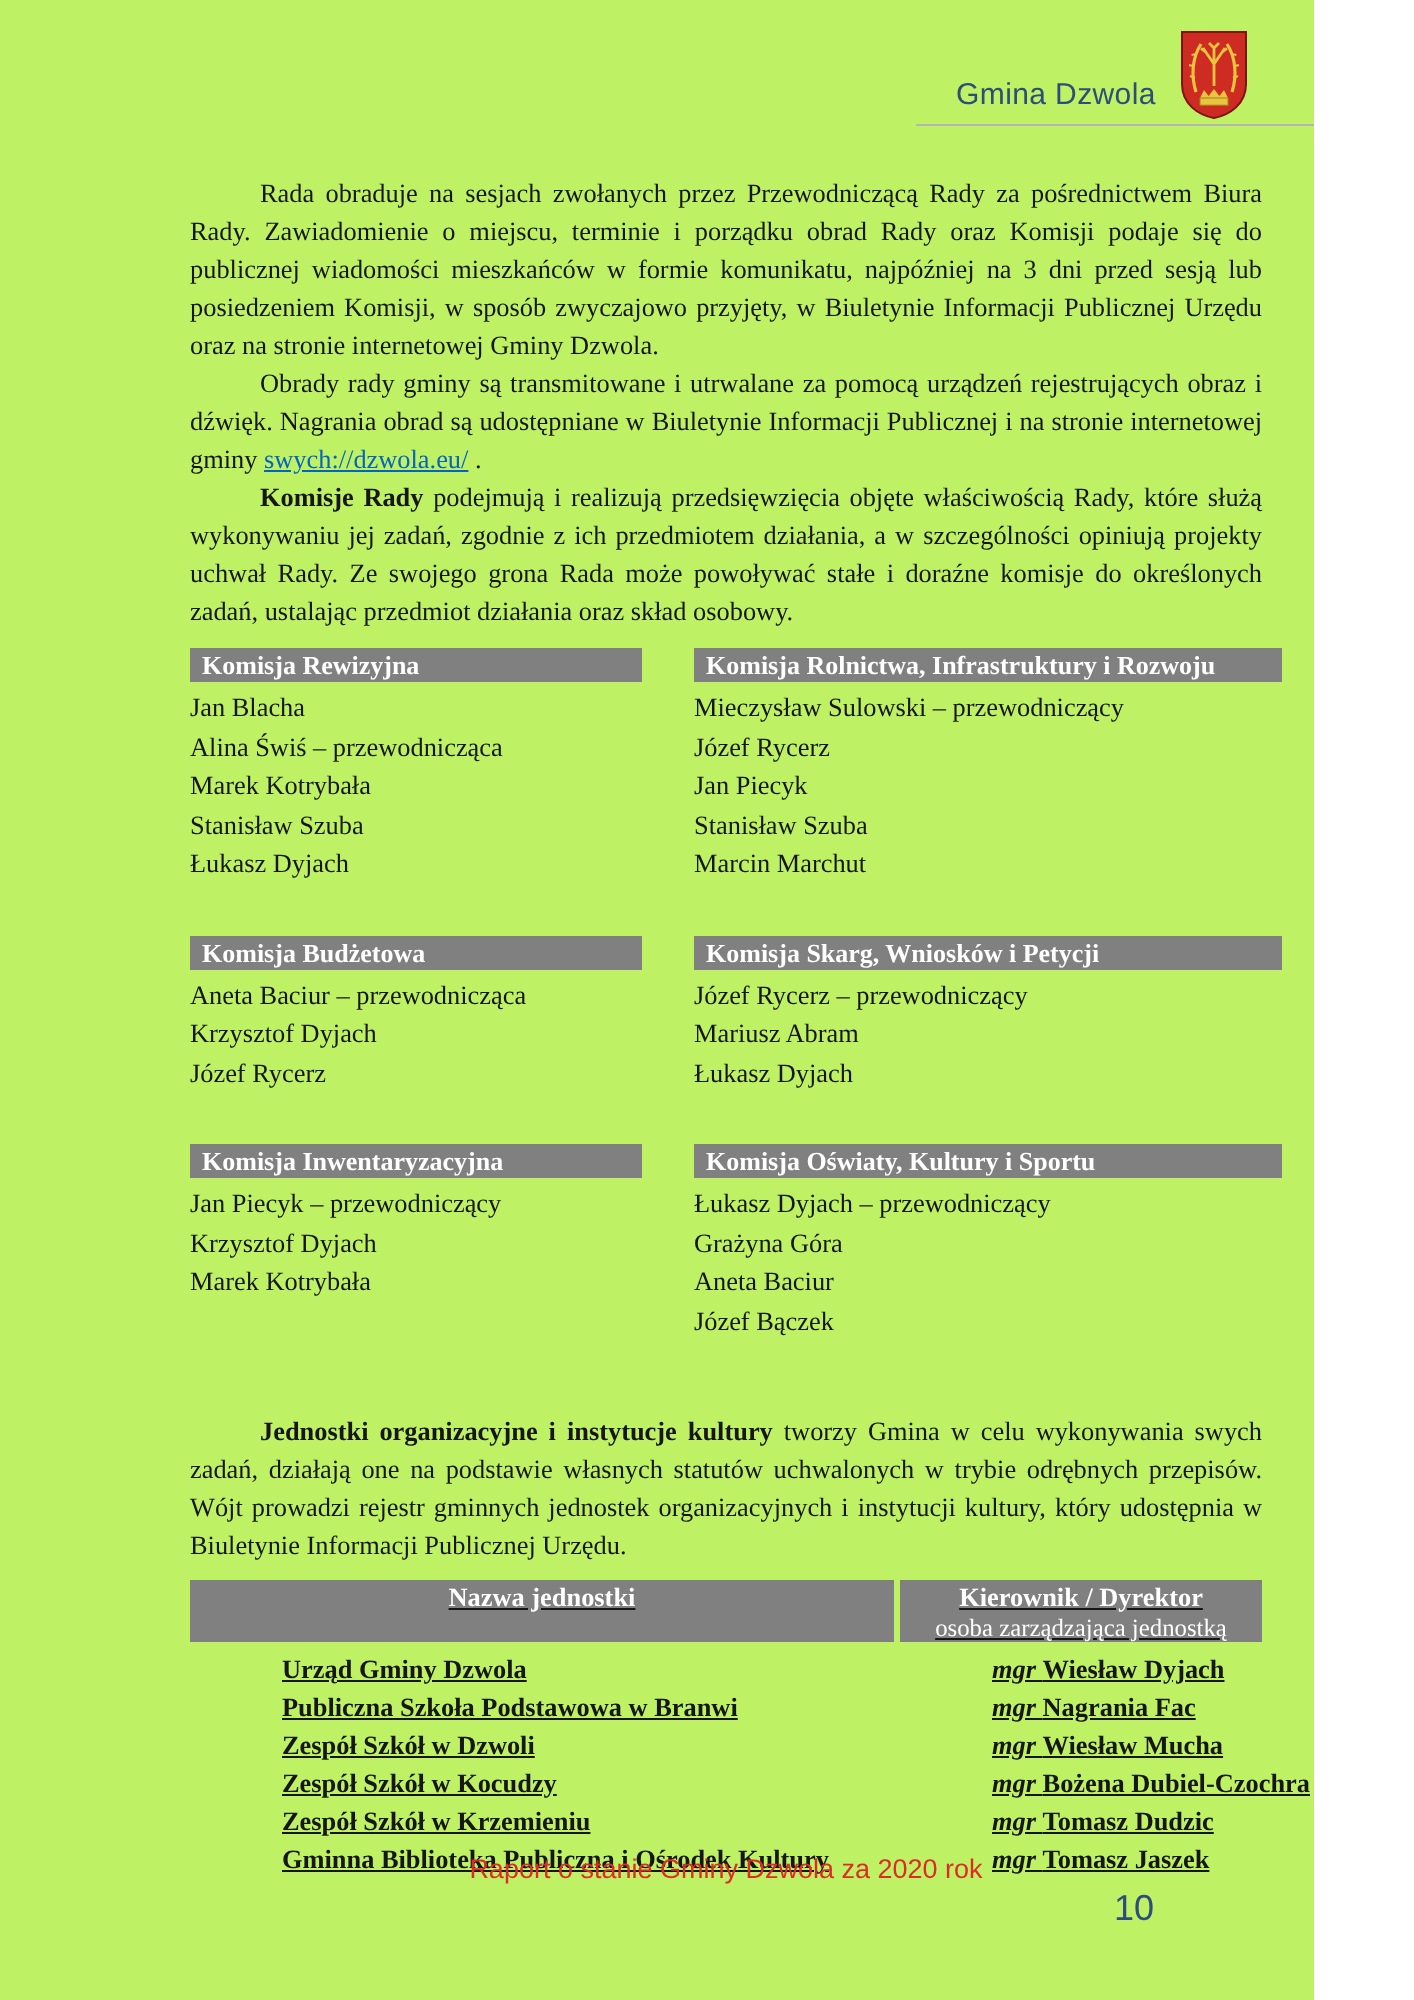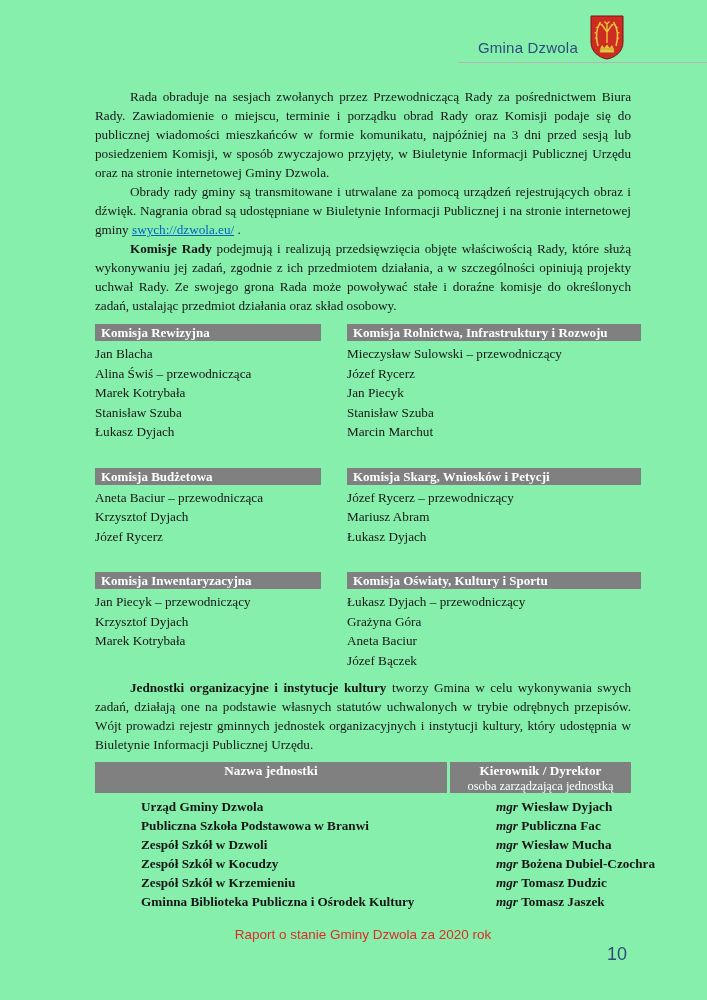--- a/index.html
+++ b/index.html
@@ -1,21 +1,21 @@
 <!DOCTYPE html>
 <html><head>
 <meta charset="utf-8">
 <style>
   * { box-sizing: border-box; }
   html, body { margin: 0; padding: 0; background: #ffffff; }
   .page {
     position: relative;
-    width: 707px;
+    width: 657px;
     height: 1000px;
-    background: #86efac;
+    background: #bef264;
     overflow: hidden;
     font-family: "Liberation Serif", serif;
     color: #161616;
   }
 
   
   .brand-text {
     position: absolute;
     top: 39px;
     left: 478px;
@@ -69,24 +69,24 @@
     font-weight: bold;
     font-size: 13px;
     line-height: 15px;
     padding: 1px 2px 1px 6px;
     margin-bottom: 3px;
     white-space: nowrap;
   }
   .member-line { line-height: 19.5px; font-size: 13.2px; }
 
   
-  .para-units { margin-top: 8px; }
-
-  
-  .units-table { margin-top: 8px; text-align: left; }
+  .para-units { margin-top: 36px; }
+
+  
+  .units-table { margin-top: 8px; text-align: left; text-decoration: underline; }
   .units-header {
     display: grid;
     grid-template-columns: 352px 181px;
     column-gap: 3px;
   }
   .units-header-cell {
     background: #808080;
     color: #ffffff;
     text-align: center;
     font-weight: bold;
@@ -223,21 +223,21 @@
           <div class="subhead">osoba zarządzająca jednostką</div>
         </div>
       </div>
       <div class="units-body">
           <div class="unit-row">
             <div class="unit-name">Urząd Gminy Dzwola</div>
             <div class="unit-manager"><span class="mgr">mgr </span><span class="mname">Wiesław Dyjach</span></div>
           </div>
           <div class="unit-row">
             <div class="unit-name">Publiczna Szkoła Podstawowa w Branwi</div>
-            <div class="unit-manager"><span class="mgr">mgr </span><span class="mname">Publiczna Fac</span></div>
+            <div class="unit-manager"><span class="mgr">mgr </span><span class="mname">Nagrania Fac</span></div>
           </div>
           <div class="unit-row">
             <div class="unit-name">Zespół Szkół w Dzwoli</div>
             <div class="unit-manager"><span class="mgr">mgr </span><span class="mname">Wiesław Mucha</span></div>
           </div>
           <div class="unit-row">
             <div class="unit-name">Zespół Szkół w Kocudzy</div>
             <div class="unit-manager"><span class="mgr">mgr </span><span class="mname">Bożena Dubiel-Czochra</span></div>
           </div>
           <div class="unit-row">

